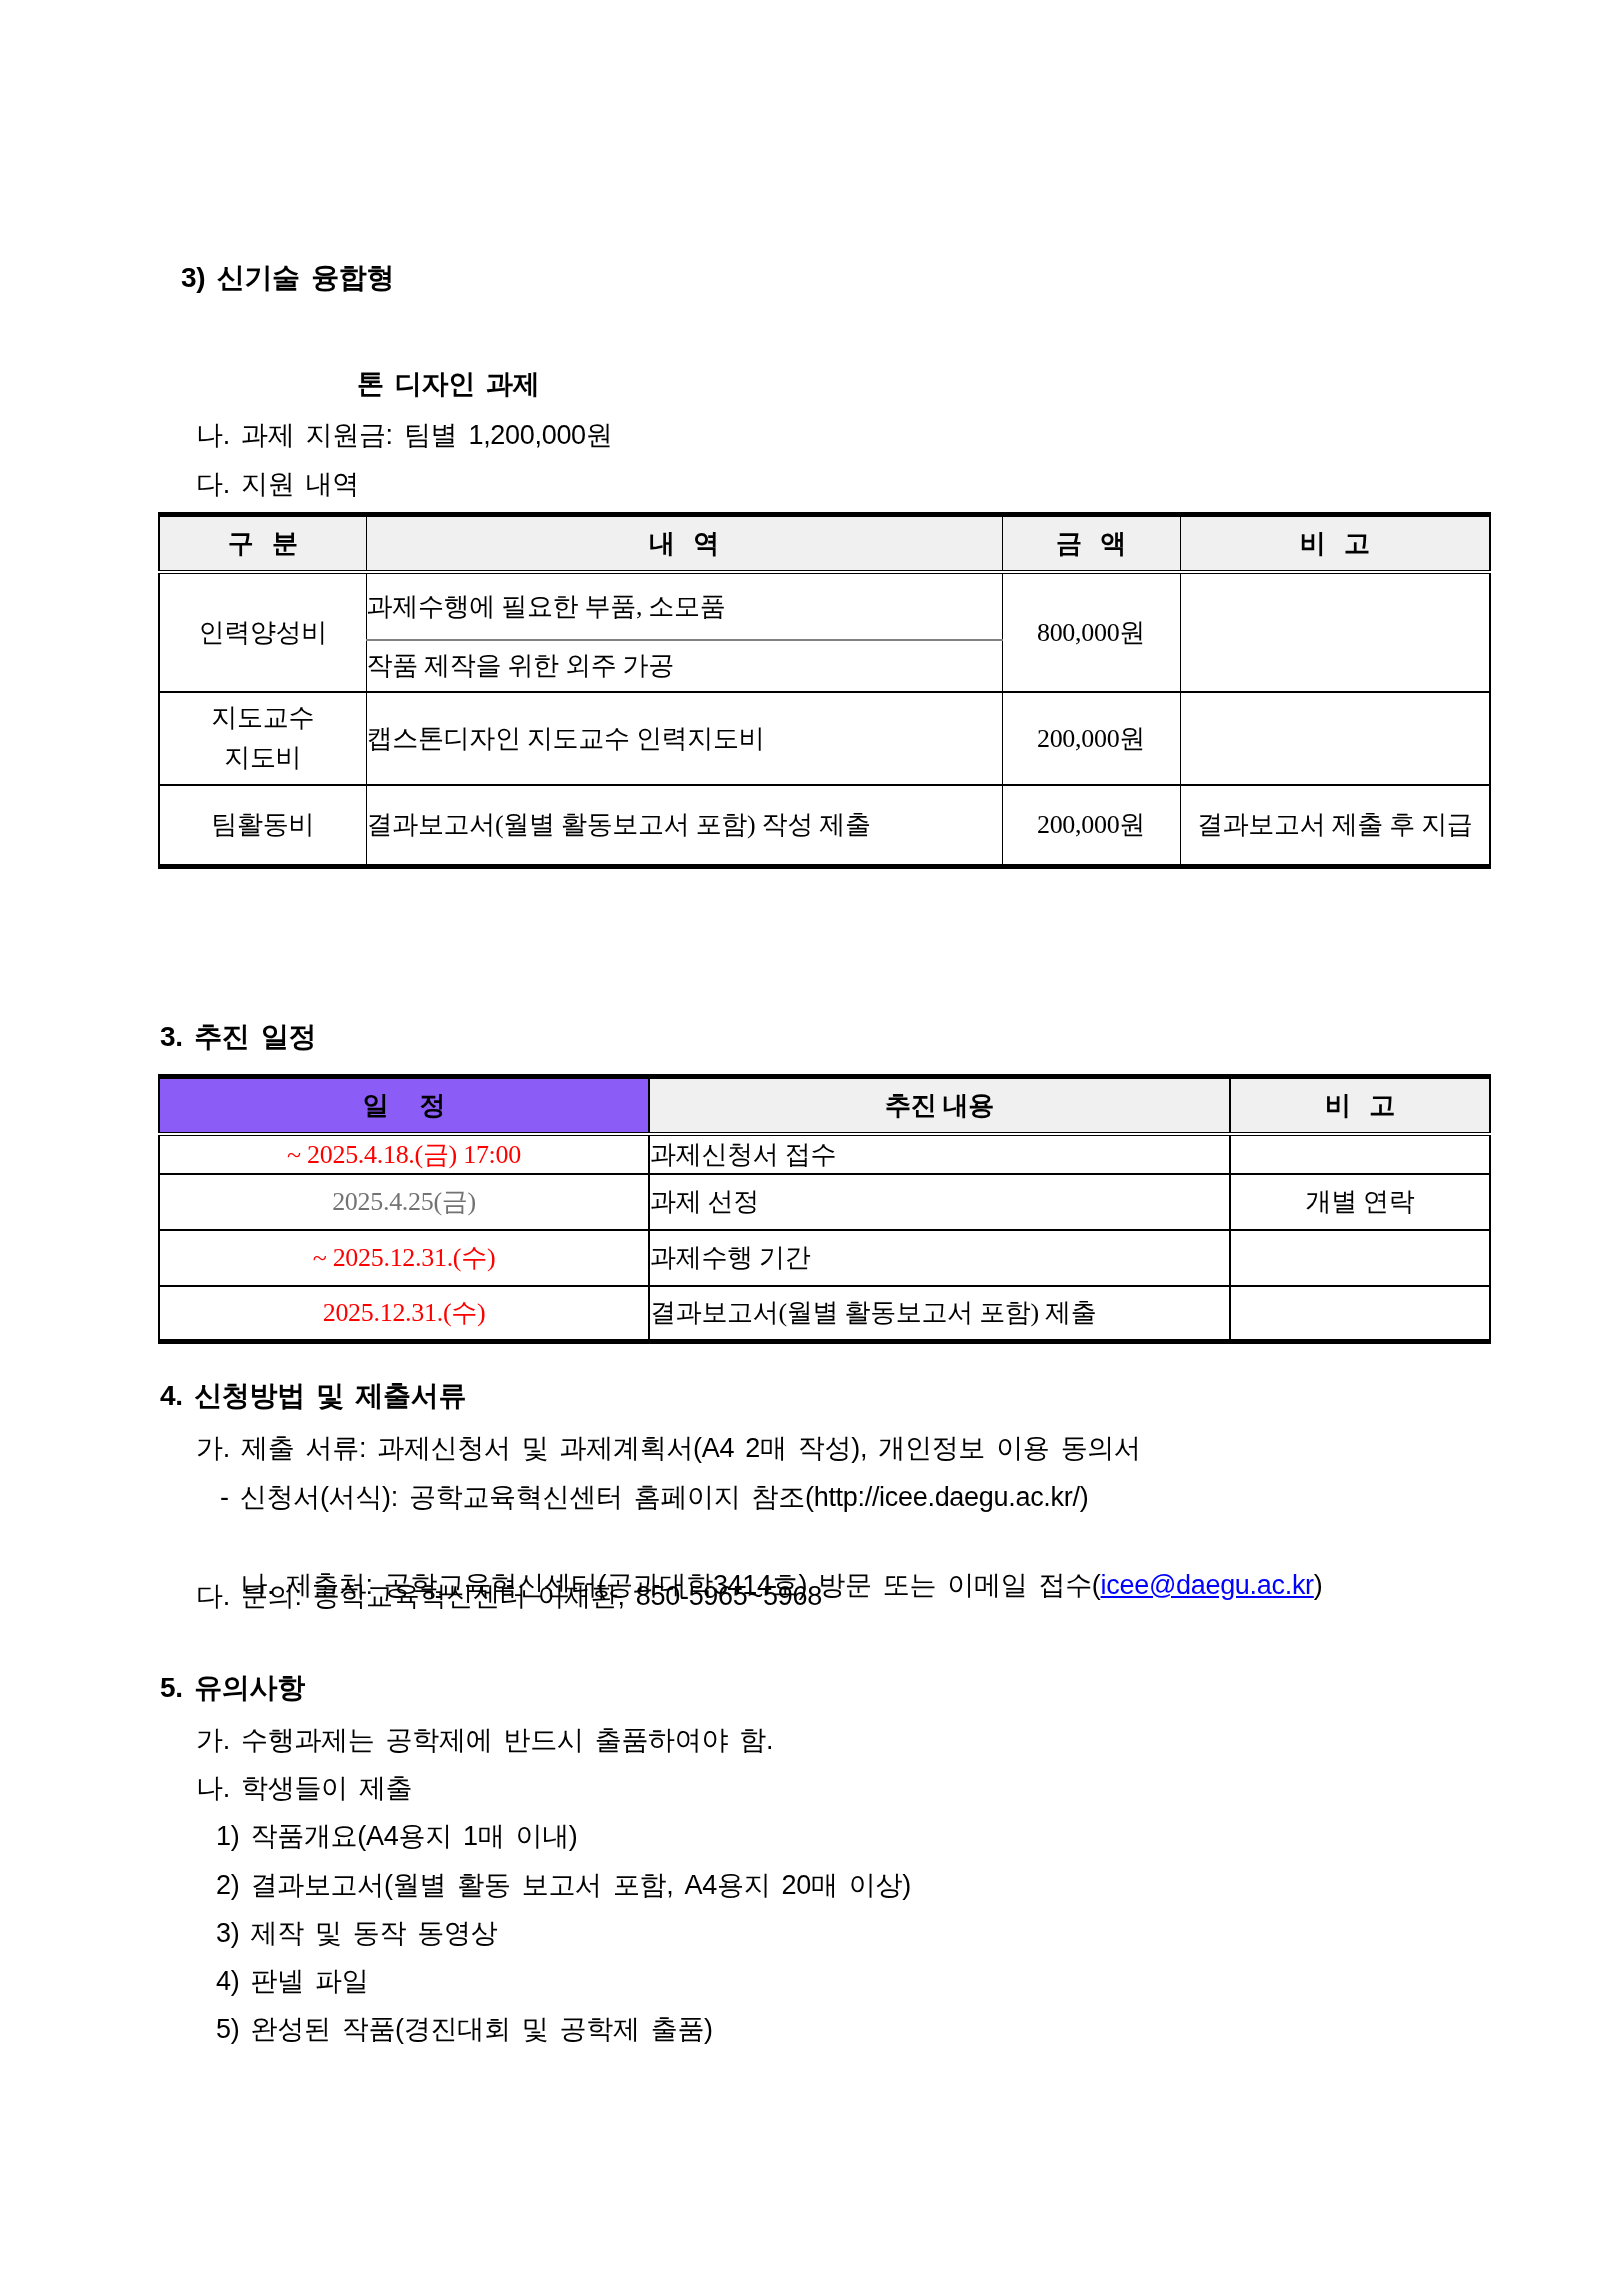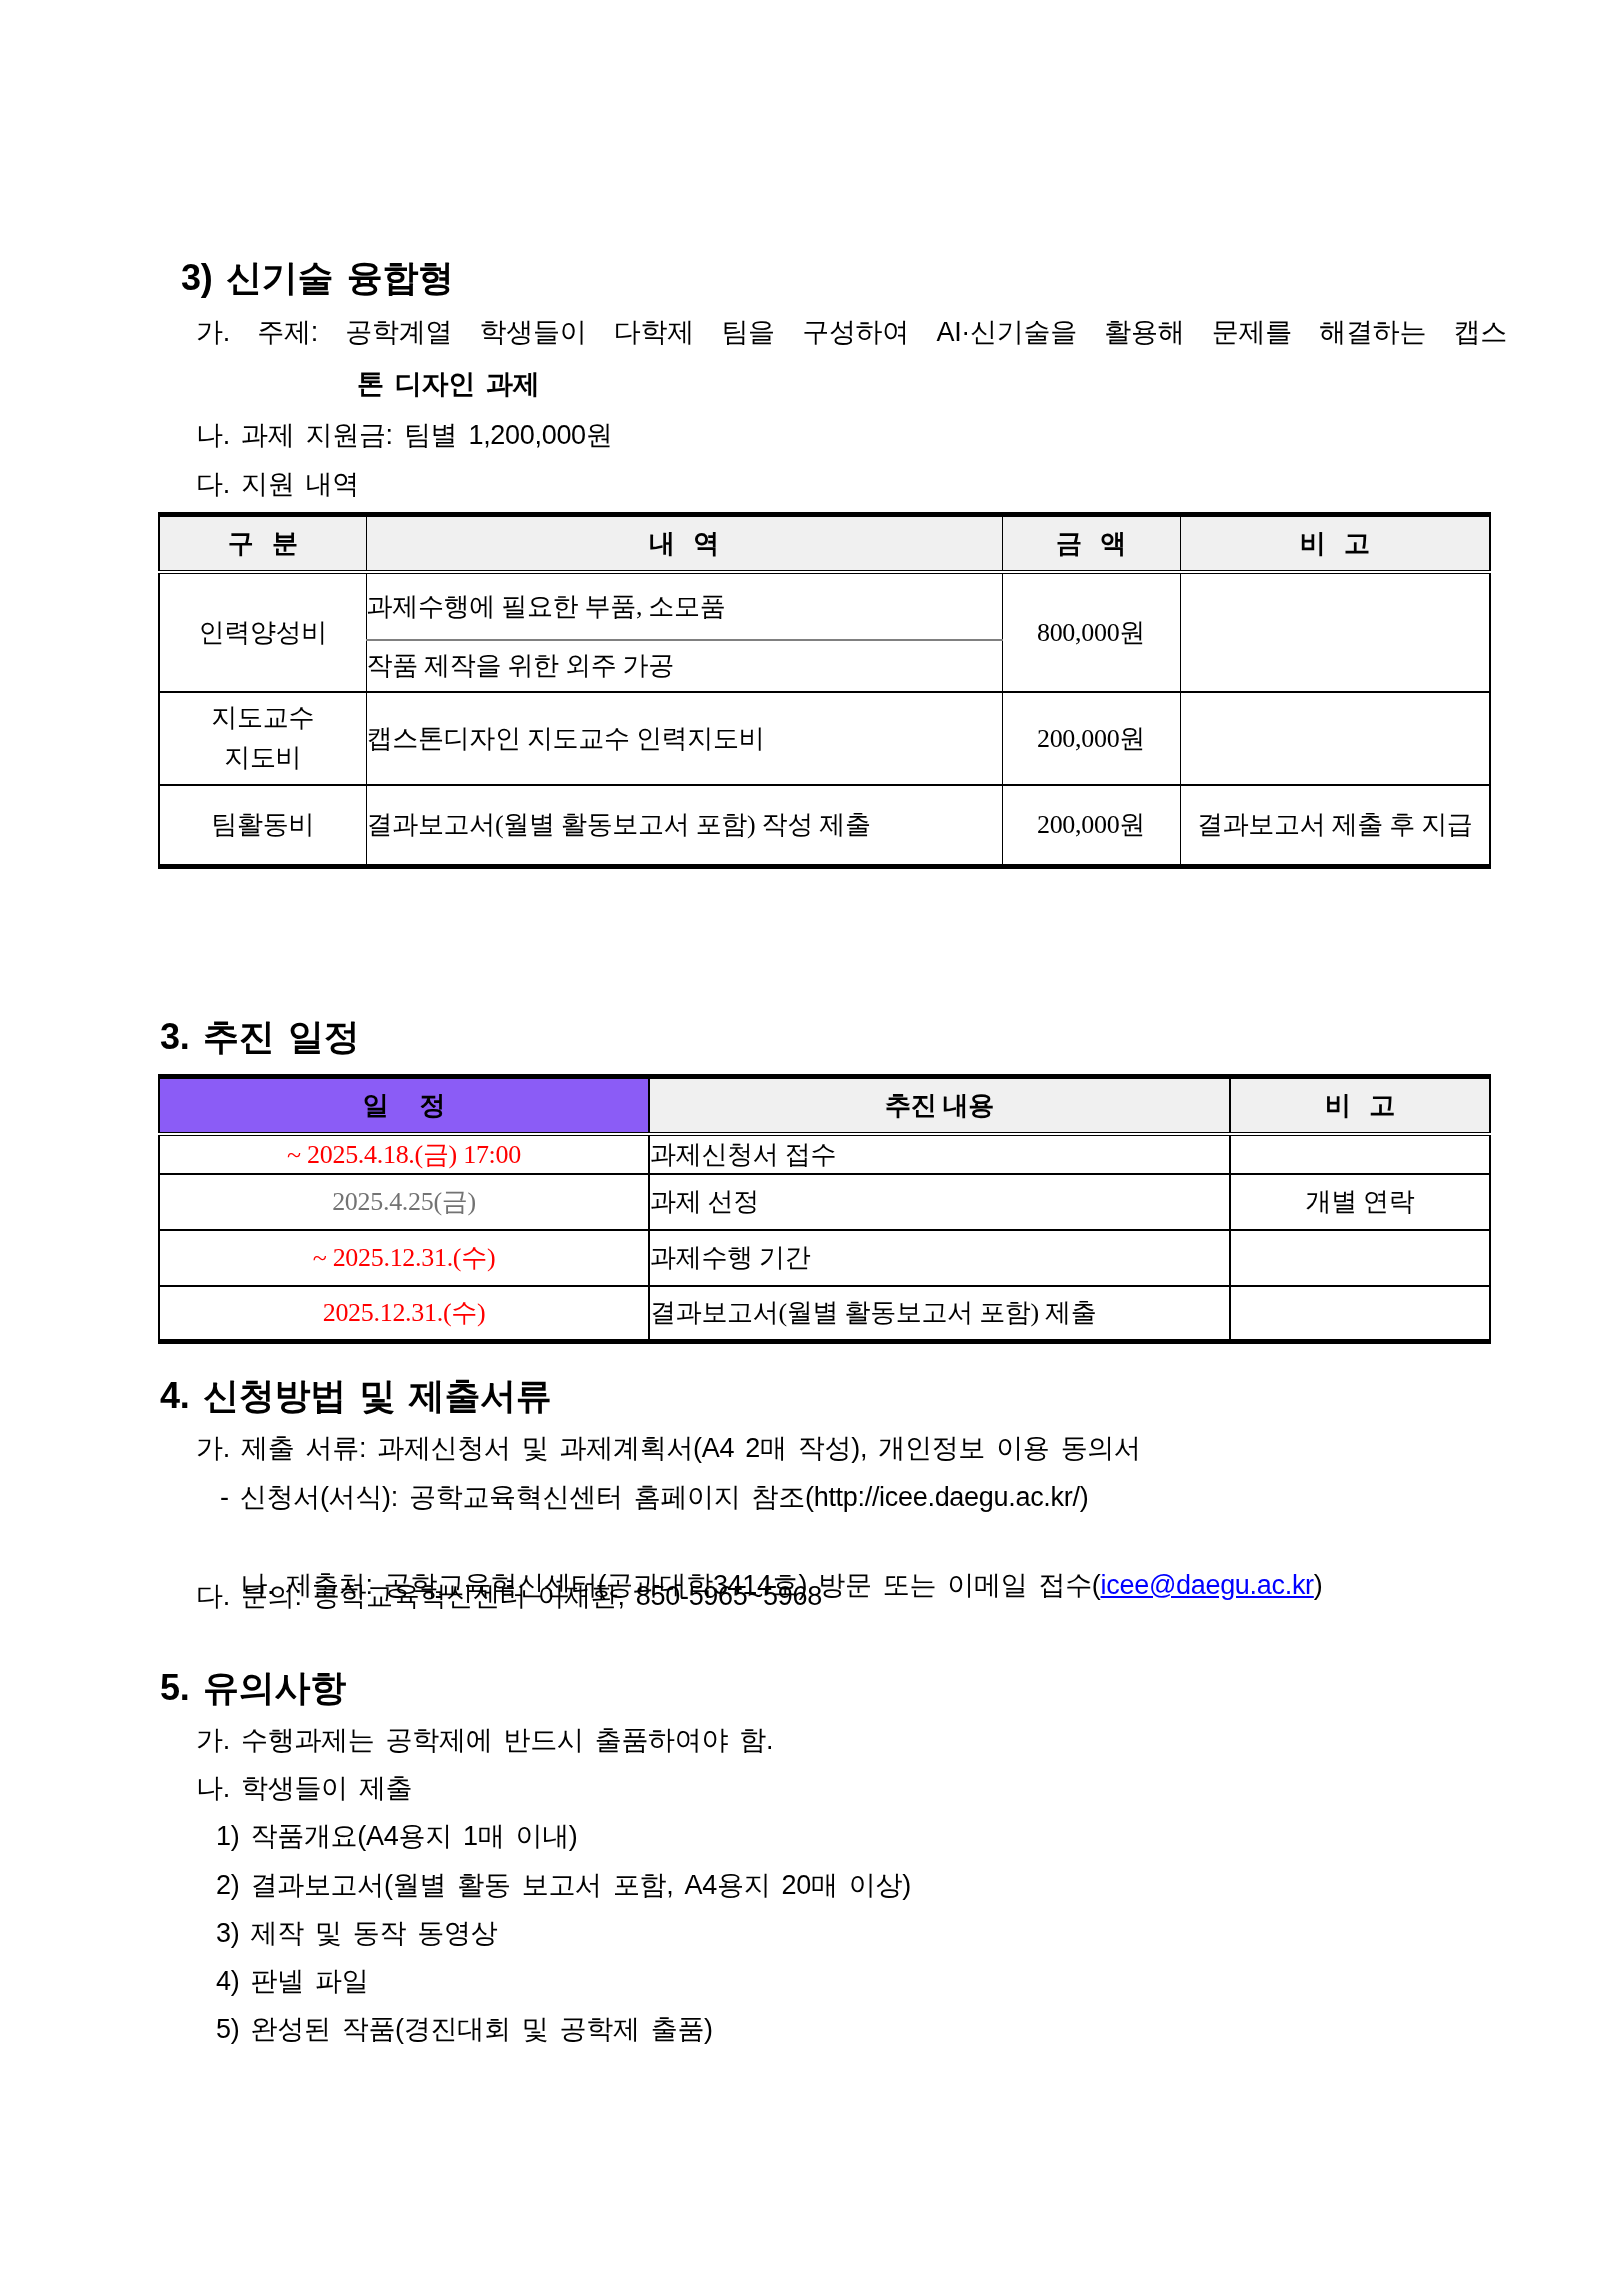--- a/index.html
+++ b/index.html
@@ -12,21 +12,21 @@
     overflow:hidden;
   }
   .line{
     position:absolute;
     font-size:27px;
     line-height:38px;
     white-space:pre;
     letter-spacing:-0.3px;
     word-spacing:3.9px;
   }
-  .h{font-size:36px;font-weight:700;}
+  .h{font-size:28px;font-weight:700;}
   .justify{
     white-space:normal;
     text-align:justify;
     text-align-last:justify;
   }
   a.email{ text-decoration:underline; cursor:pointer;}
   
   table.t{
     position:absolute;
     border-collapse:collapse;
@@ -67,21 +67,20 @@
   table.t2 thead th{ border-bottom:4.6px double #000; }
   .catlines div{ text-align:center; line-height:40px; }
 </style>
 </head>
 <body>
 
 <div class="page">
 
   <div class="line h" style="left:181px;top:259px;">3) 신기술 융합형</div>
 
-  <div class="line justify" style="left:196px;top:313px;width:1311px;">가. 주제: 공학계열 학생들이 다학제 팀을 구성하여 AI·신기술을 활용해 문제를 해결하는 캡스</div>
   <div class="line" style="left:357px;top:365px;font-weight:bold;">톤 디자인 과제</div>
   <div class="line" style="left:196px;top:416px;">나. 과제 지원금: 팀별 1,200,000원</div>
   <div class="line" style="left:196px;top:465px;">다. 지원 내역</div>
 
   <table class="t t1" style="left:158px;top:512px;width:1331px;">
     <colgroup>
       <col style="width:207px">
         <col style="width:636px">
         <col style="width:178px">
         <col style="width:310px">

